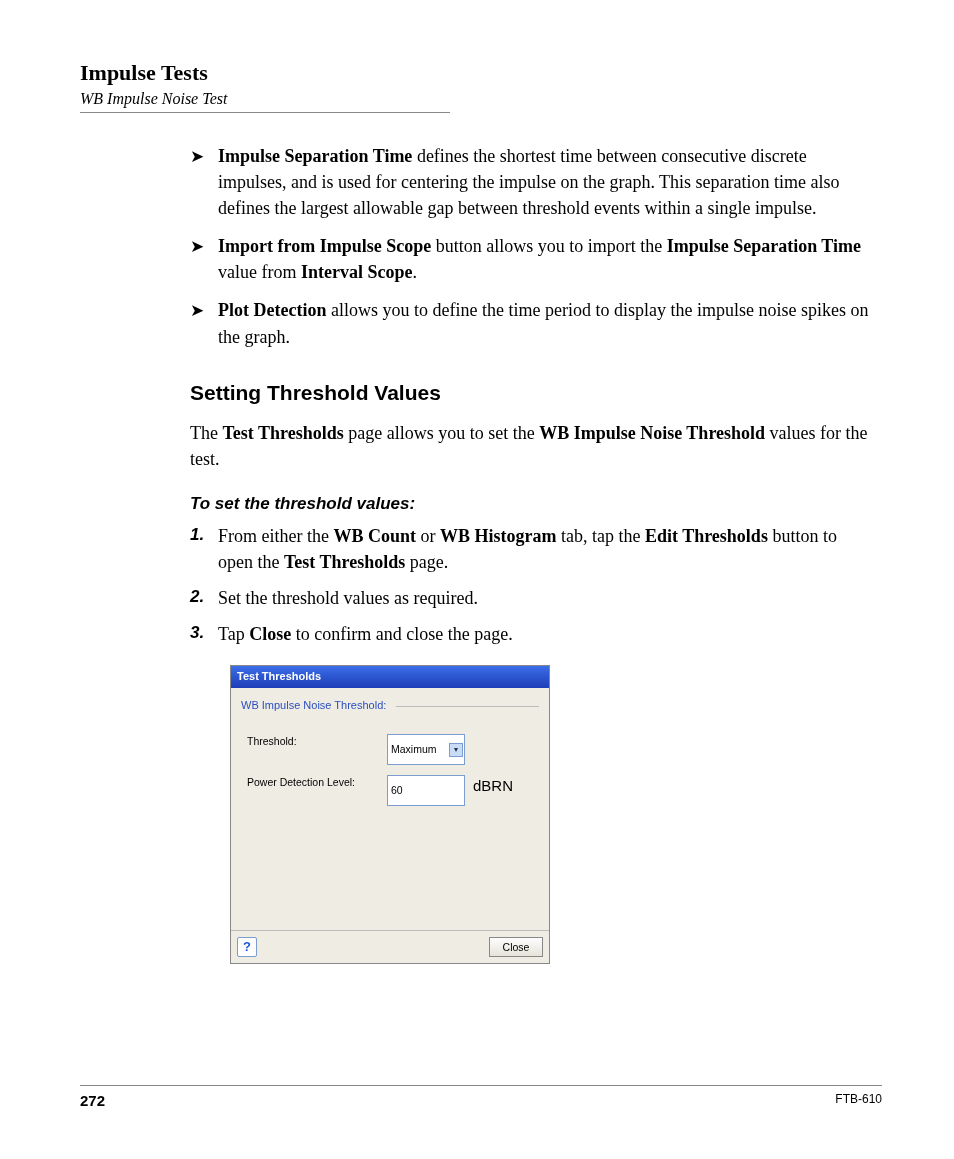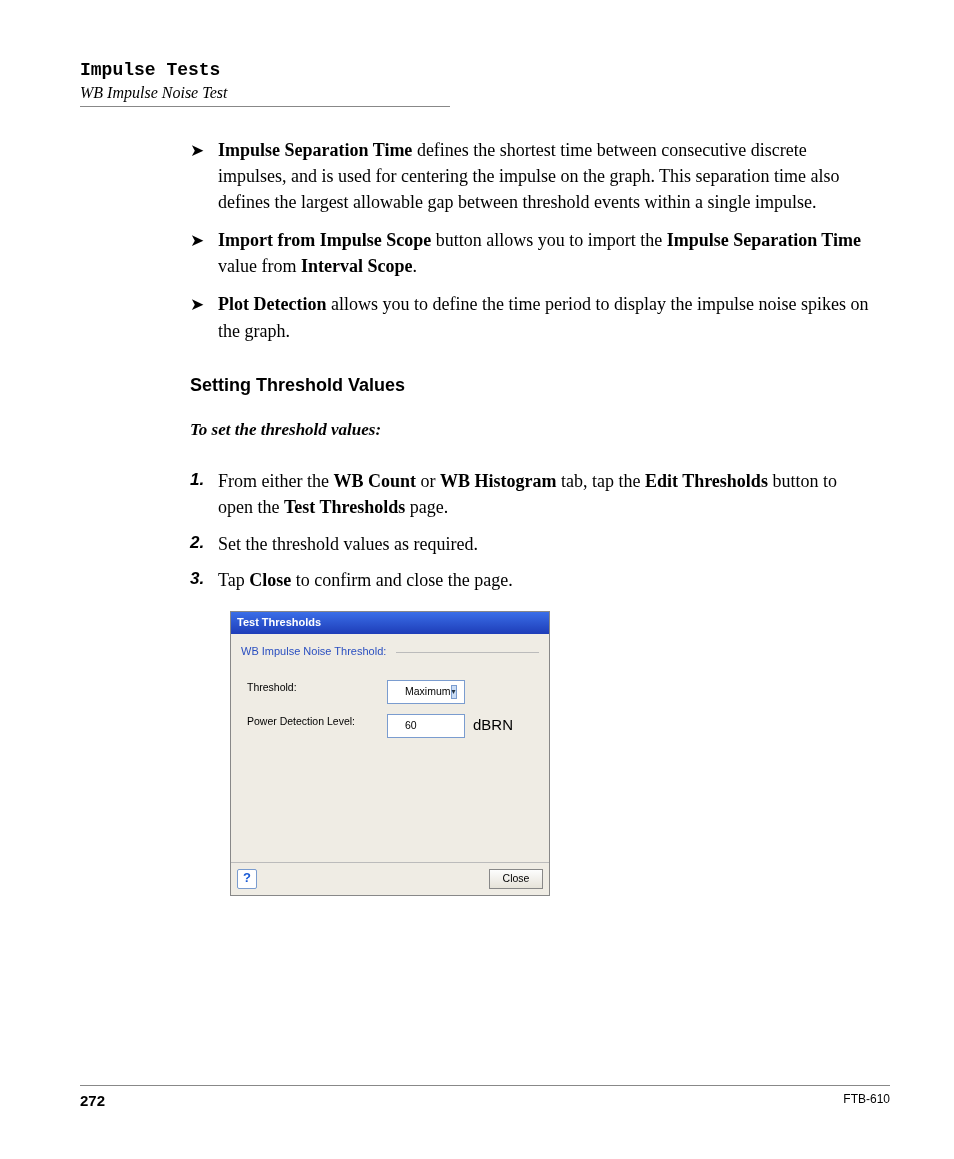--- a/index.html
+++ b/index.html
@@ -6,23 +6,23 @@
   body {
     width: 954px;
     height: 1159px;
     background: #fff;
     font-family: Georgia, 'Times New Roman', serif;
     color: #000;
     position: relative;
     padding: 60px 80px 50px 80px;
   }
   .header-title {
-    font-family: Liberation Mono, monospace;
-    font-weight: bold;
-    font-size: 18px;
+    font-family: Liberation Serif, serif;
+    font-weight: bold;
+    font-size: 22px;
     margin-bottom: 4px;
   }
   .header-subtitle {
     font-family: Georgia, serif;
     font-style: italic;
     font-size: 16px;
     margin-bottom: 4px;
   }
   .header-rule {
     border: none;
@@ -42,32 +42,32 @@
   }
   .bullet-mark {
     flex: 0 0 28px;
     font-size: 17px;
     padding-top: 2px;
   }
   .bullet-text { flex: 1; }
   .h2 {
     font-family: 'Segoe UI', Arial, sans-serif;
     font-weight: bold;
-    font-size: 18px;
+    font-size: 21px;
     margin-top: 28px;
     margin-bottom: 12px;
   }
   .para { margin-bottom: 14px; }
   .instruction-heading {
-    font-family: Liberation Serif, serif;
+    font-family: Liberation Sans, sans-serif;
     font-weight: bold;
     font-style: italic;
     font-size: 17px;
     margin-top: 20px;
-    margin-bottom: 26px;
+    margin-bottom: 6px;
   }
   .num-item { display: flex; margin-bottom: 10px; }
   .num-mark {
     flex: 0 0 28px;
     font-family: 'Segoe UI', Arial, sans-serif;
     font-weight: bold;
     font-style: italic;
     font-size: 17px;
   }
   .num-text { flex: 1; }
@@ -101,25 +101,25 @@
     position: absolute;
     left: 155px; right: 0; top: 50%;
     border-top: 1px solid #bbb;
   }
   .dialog-row {
     display: flex;
     margin: 6px 0 10px 6px;
   }
   .dialog-label { flex: 0 0 140px; color: #000; font-size: 10.5px; }
   .dialog-field {
-    width: 78px; height: 24px;
+    width: 78px; height: 31px;
     border: 1px solid #7a9ccf;
     background: #fff;
     font-size: 10.5px;
-    padding: 1px 17px;
+    padding: 1px 3px;
     display: flex; align-items: center; justify-content: space-between;
   }
   .dialog-dd-arrow {
     width: 14px; height: 14px; background: #c9dcf5;
     border: 1px solid #7a9ccf; margin-right: -2px;
     display: flex; align-items: center; justify-content: center;
     font-size: 8px; color: #234;
   }
   .dialog-unit { margin-left: 8px; font-size: 15px; }
   .dialog-spacer { height: 110px; }
@@ -141,21 +141,21 @@
   .close-btn {
     width: 54px; height: 20px;
     border: 1px solid #888;
     background: linear-gradient(#fdfdfd, #e6e3d9);
     font-size: 10.5px;
     display: flex; align-items: center; justify-content: center;
   }
 
   .footer {
     position: absolute;
-    left: 80px; right: 64px; bottom: 50px; text-align: center;
+    left: 80px; right: 72px; bottom: 50px; text-align: center;
   }
   .footer-rule {
     border: none; border-top: 1.5px solid #888; margin-bottom: 6px;
   }
   .footer-row {
     display: flex; justify-content: space-between;
     font-size: 15px;
   }
   .page-num {
     font-family: 'Segoe UI', Arial, sans-serif;
@@ -186,20 +186,21 @@
 
   <div class="bullet-item">
     <div class="bullet-mark">➤</div>
     <div class="bullet-text">
       <b>Plot Detection</b><span> allows you to define the time period to display the impulse noise spikes on the graph.</span>
     </div>
   </div>
 
   <div class="h2">Setting Threshold Values</div>
 
+  <div class="para" id="intro">The <b>Test Thresholds</b> page allows you to set the <b>WB Impulse Noise Threshold</b> values for the test.</div>
 
   <div class="instruction-heading">To set the threshold values:</div>
 
   <div class="num-item">
     <div class="num-mark">1.</div>
     <div class="num-text" id="s0">From either the <b>WB Count</b> or <b>WB Histogram</b> tab, tap the <b>Edit Thresholds</b> button to open the <b>Test Thresholds</b> page.</div>
   </div>
   <div class="num-item">
     <div class="num-mark">2.</div>
     <div class="num-text" id="s1">Set the threshold values as required.</div>

